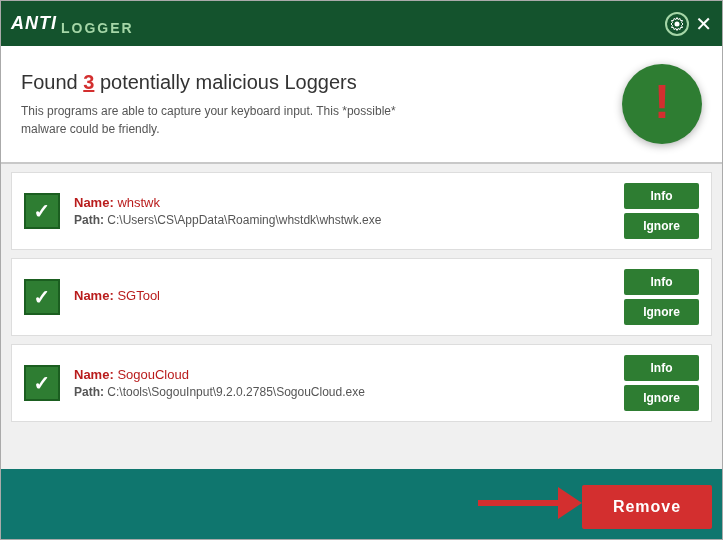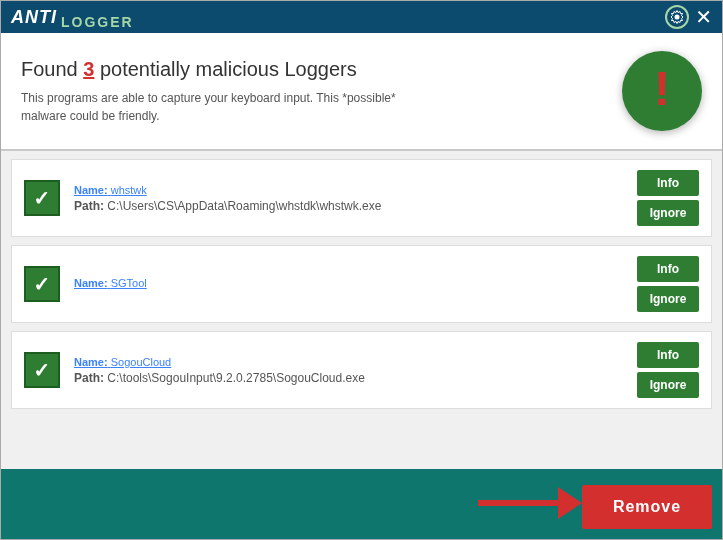--- a/index.html
+++ b/index.html
@@ -15,22 +15,22 @@
       width: 723px;
       height: 540px;
       background: #f5f5f5;
       border: 1px solid #aaa;
       display: flex;
       flex-direction: column;
     }
 
     
     .title-bar {
-      background: #0c4a6e;
-      height: 32px;
+      background: #14532d;
+      height: 45px;
       display: flex;
       justify-content: space-between;
       padding: 0 10px;
       flex-shrink: 0;
     }
     .title-bar-left {
       display: flex;
       align-items: center;
       gap: 4px;
     }
@@ -158,45 +158,44 @@
       font-size: 20px;
       font-weight: bold;
       line-height: 1;
     }
 
     .item-info {
       flex: 1;
       padding-left: 14px;
     }
     .item-name-row {
-      font-size: 11px;
-      color: #3b82f6;
+      font-size: 13px;
+      color: #b91c1c;
       margin-bottom: 3px;
-      text-decoration: underline;
     }
     .item-name-row .label {
       font-weight: bold;
     }
     .item-path-row {
       font-size: 12px;
       color: #555;
     }
     .item-path-row .label {
       font-weight: bold;
       text-align: right;
     }
 
     .item-buttons {
       display: flex;
       flex-direction: column;
       gap: 4px;
       flex-shrink: 0;
     }
     .btn-info, .btn-ignore {
-      width: 62px;
+      width: 75px;
       height: 26px;
       background: #2e7d32;
       color: white;
       border: none;
       font-size: 12px;
       font-weight: bold;
       cursor: pointer;
       border-radius: 2px;
     }
 

